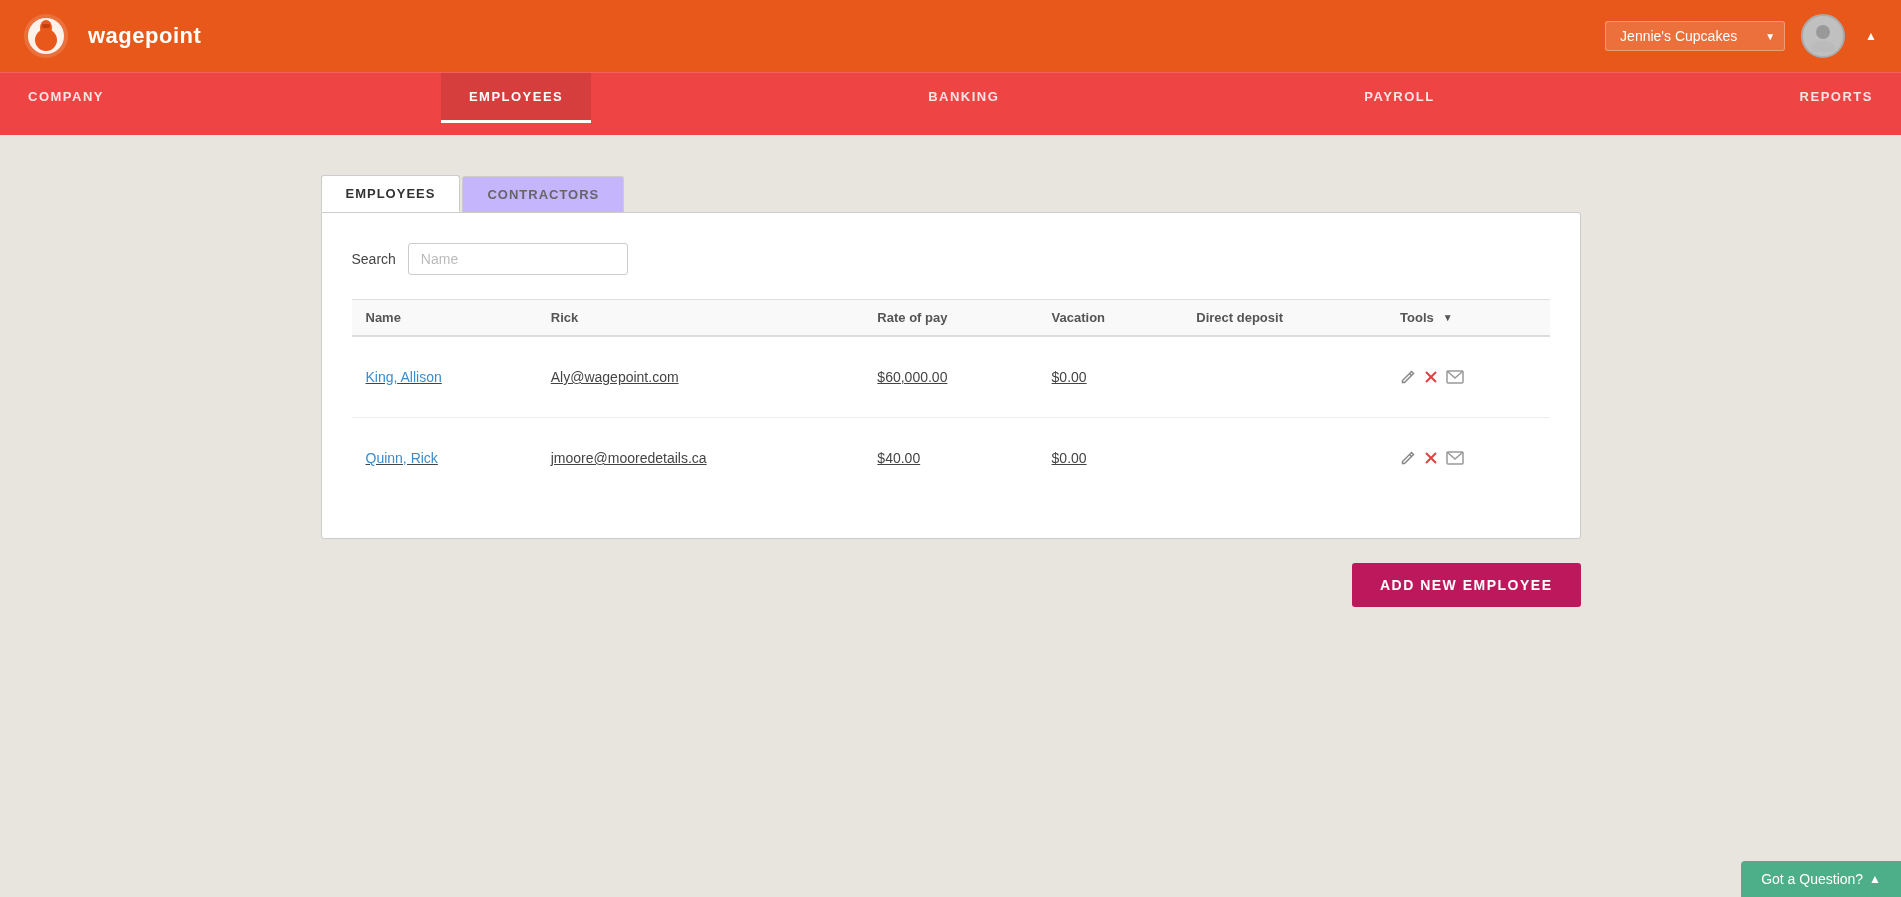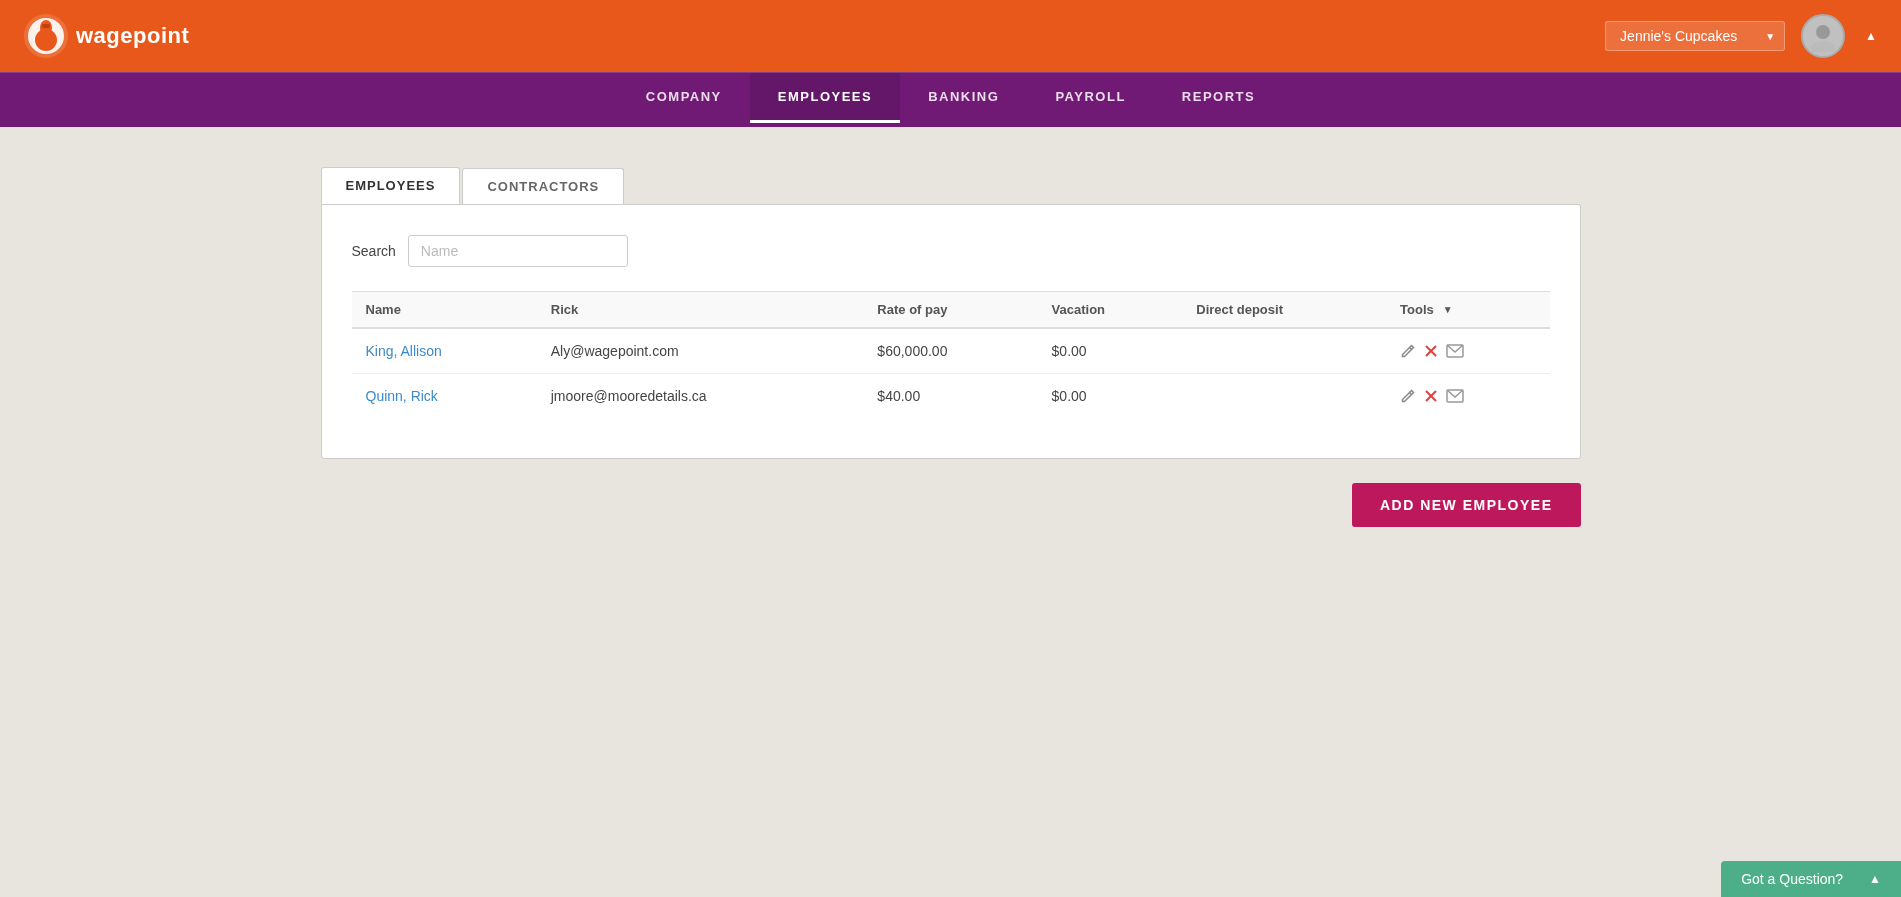--- a/index.html
+++ b/index.html
@@ -14,21 +14,21 @@
       background-color: #e8581a;
       height: 72px;
       display: flex;
       align-items: center;
       padding: 0 24px;
       justify-content: space-between;
     }
     .logo-area {
       display: flex;
       align-items: center;
-      gap: 8px;
+      gap: 20px;
     }
     .logo-icon {
       width: 44px;
       height: 44px;
     }
     .logo-text {
       color: #fff;
       font-size: 22px;
       font-weight: 700;
       letter-spacing: 0.5px;
@@ -77,24 +77,24 @@
     }
     .avatar svg { width: 32px; height: 32px; }
     .avatar-caret {
       color: #fff;
       font-size: 12px;
       margin-left: 4px;
     }
 
     
     .nav {
-      background-color: #701a75;
-      display: flex;
-      justify-content: center;
-      padding-bottom: 4px;
+      background-color: #ef4444;
+      display: flex;
+      justify-content: space-between;
+      padding-bottom: 12px;
       border-top: 1px solid rgba(255,255,255,0.15);
     }
     .nav-item {
       color: rgba(255,255,255,0.85);
       text-decoration: none;
       font-size: 13px;
       font-weight: 600;
       letter-spacing: 1.5px;
       text-transform: uppercase;
       padding: 16px 28px;
@@ -124,21 +124,21 @@
     }
     .tab {
       padding: 10px 24px;
       font-size: 13px;
       font-weight: 600;
       letter-spacing: 1px;
       text-transform: uppercase;
       cursor: pointer;
       border: 1px solid #ccc;
       border-bottom: none;
-      background: #ffffff;
+      background: #c4b5fd;
       color: #666;
       border-radius: 3px 3px 0 0;
       margin-right: 2px;
     }
     .tab.active {
       background: #fff;
       color: #333;
       border-color: #ccc;
       border-bottom: 1px solid #fff;
       position: relative;
@@ -189,25 +189,26 @@
       text-align: left;
       font-size: 13px;
       font-weight: 600;
       color: #555;
       padding: 10px 14px;
       border-bottom: 2px solid #ddd;
       border-top: 1px solid #ddd;
       background: #f9f9f9;
     }
     .employee-table td {
-      padding: 14px 14px;
+      padding: 32px 14px;
       font-size: 14px;
       color: #444;
       border-bottom: 1px solid #eee;
       vertical-align: middle;
+      text-decoration: underline;
     }
     .employee-table tr:last-child td {
       border-bottom: none;
     }
     .employee-link {
       color: #3a8bcd;
       text-decoration: none;
       cursor: pointer;
     }
     .tools-header {
@@ -261,21 +262,21 @@
       bottom: 0;
       right: 0;
       background: #4caf8a;
       color: #fff;
       padding: 10px 20px;
       font-size: 14px;
       font-weight: 500;
       border-radius: 4px 0 0 0;
       display: flex;
       align-items: center;
-      gap: 26px;
+      gap: 6px;
       cursor: pointer;
     }
     .help-caret { font-size: 12px; }
   </style>
 </head>
 <body>
 
 <header class="header">
   <div class="logo-area">
 

